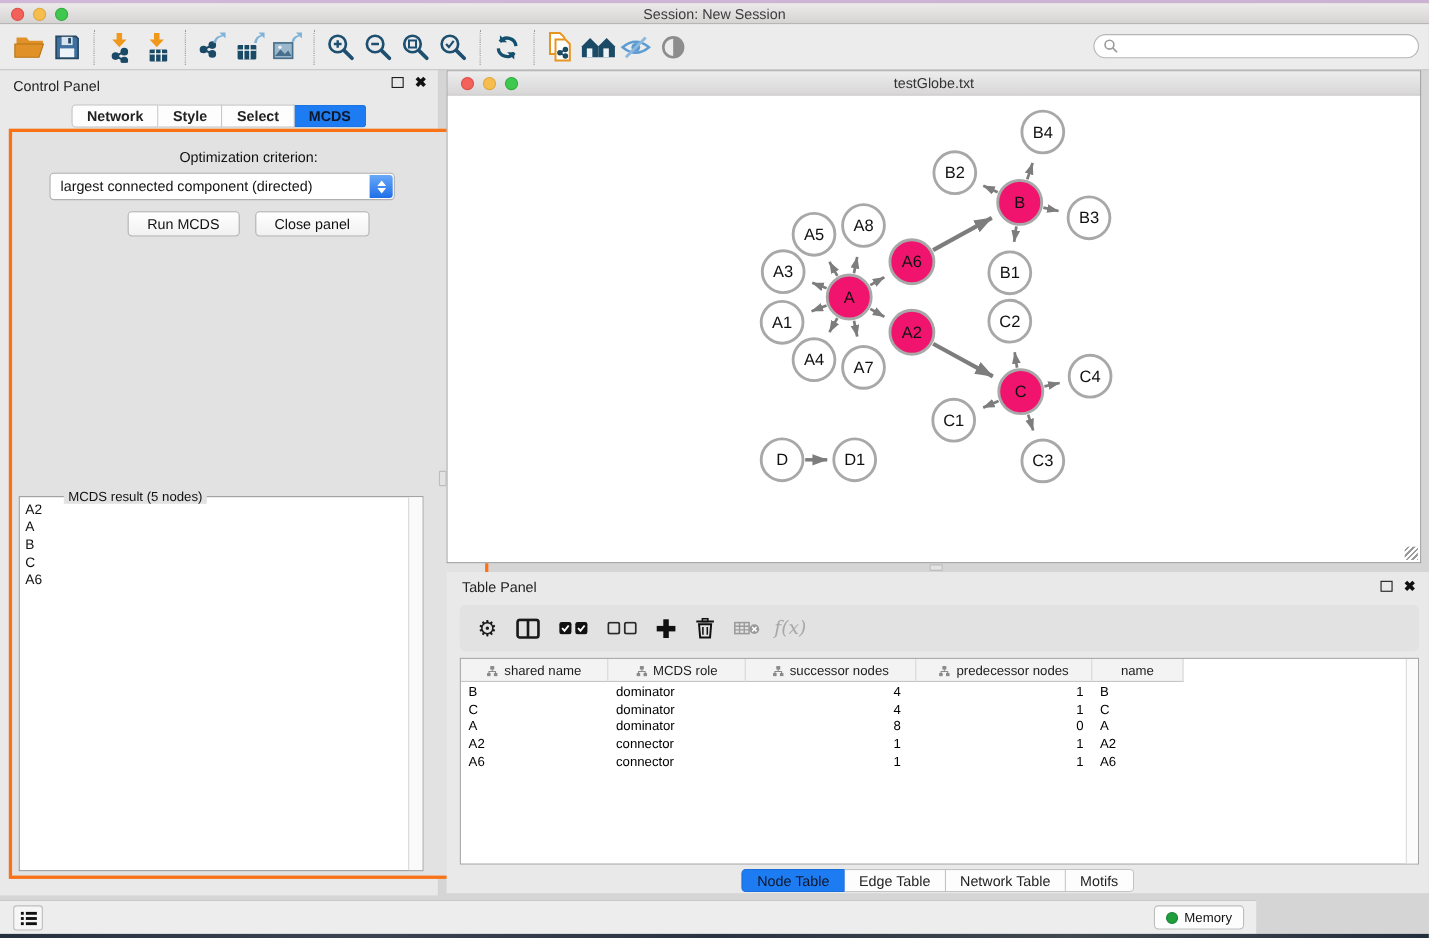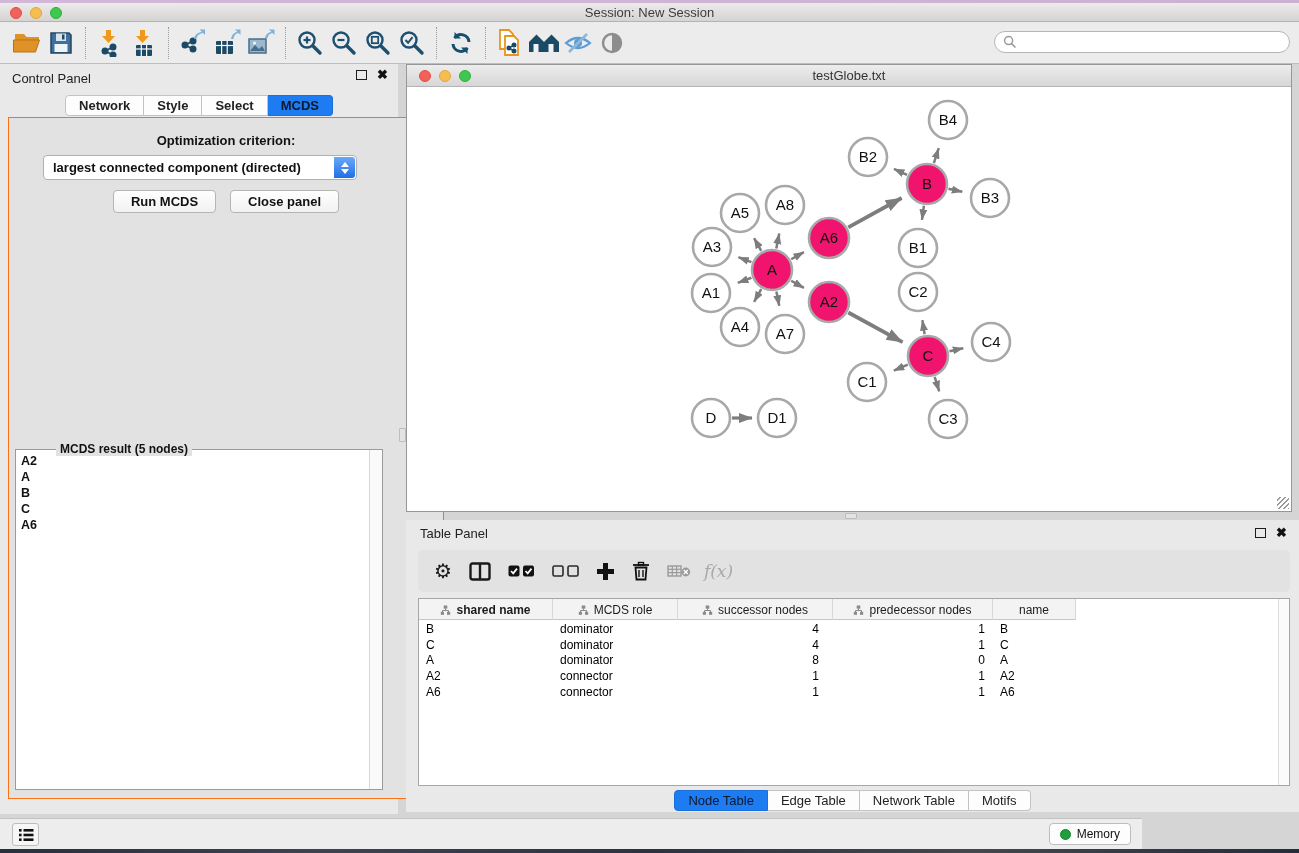--- a/index.html
+++ b/index.html
@@ -40,21 +40,21 @@
   .float-btn { width:11px; height:10px; border:1.6px solid #1c1c1c; background:transparent; }
   .close-btn { font-size:13px; font-weight:bold; color:#111; line-height:10px; }
   .seg-tabs { display:flex; }
   .seg-tab { height:21px; padding:0 13px; display:flex; align-items:center; font-size:13px;
     background:#fdfdfd; border:1px solid #c3c3c3; border-left:none; color:#222; }
   .seg-tab:first-child { border-left:1px solid #c3c3c3; border-radius:4px 0 0 4px; }
   .seg-tab:last-child { border-radius:0 4px 4px 0; }
   .seg-tab.active { background:#1e7cf2; border-color:#1a6fd8; color:#0f172a; }
   #cp-tabs { position:absolute; left:0; top:31px; width:100%; display:flex; justify-content:center;font-weight:bold; }
   #cp-content { position:absolute; left:8px; top:53px; width:436px; height:682px;
-    background:#e2e2e2; border:1px solid #f97316;font-weight:bold; }
+    background:#e2e2e2; border:3px solid #f97316; }
   #opt-label { position:absolute; left:0; top:15px; width:100%; text-align:center; font-size:13px; color:#111; }
   #criterion-select { position:absolute; left:34px; top:37px; width:314px; height:25px;
     background:#fff; border:1px solid #b0b0b0; border-radius:4px; font-size:13px;
     display:flex; align-items:center; padding-left:9px; color:#111; }
   #criterion-stepper { position:absolute; right:1px; top:1px; width:21px; height:21px;
     background:linear-gradient(#6aa9f8,#1f6fe8); border-radius:0 3px 3px 0;
     display:flex; flex-direction:column; align-items:center; justify-content:center; gap:2px; }
   .chev-up { width:0; height:0; border-left:4px solid transparent; border-right:4px solid transparent; border-bottom:5px solid #fff; }
   .chev-down { width:0; height:0; border-left:4px solid transparent; border-right:4px solid transparent; border-top:5px solid #fff; }
   .cp-buttons { position:absolute; left:0; top:72px; width:100%; display:flex; justify-content:center; gap:14px; }
@@ -512,21 +512,21 @@
           <line x1="5.3" y1="2" x2="5.3" y2="12" stroke="#9a9a9a" stroke-width="1.2"></line>
           <line x1="9.6" y1="2" x2="9.6" y2="12" stroke="#9a9a9a" stroke-width="1.2"></line>
           <circle cx="18.8" cy="8" r="4.4" fill="#9a9a9a"></circle>
           <path d="M16.8 6 l4 4 M20.8 6 l-4 4" stroke="#fff" stroke-width="1.4"></path>
         </svg>
     </span>
     <span id="fx-label" class="tp-icon">f(x)</span>
   </div>
   <div id="node-table">
     <div id="table-header">
-        <div class="th-cell" style="width: 134px; font-weight: bold;">
+        <div class="th-cell" style="width: 134px;">
           <svg width="11" height="10">
             <rect x="3.7" y="0.5" width="3.6" height="3.2" fill="#8a8a8a"></rect>
             <path d="M5.5 3.5 v2 M2.5 7 v-1.5 h6 v1.5" stroke="#8a8a8a" stroke-width="1" fill="none"></path>
             <rect x="0.8" y="6.8" width="3.2" height="3" fill="#8a8a8a"></rect>
             <rect x="7" y="6.8" width="3.2" height="3" fill="#8a8a8a"></rect>
           </svg>
           <span>shared name</span>
         </div>
         <div class="th-cell" style="width: 125px;">
           <svg width="11" height="10">

